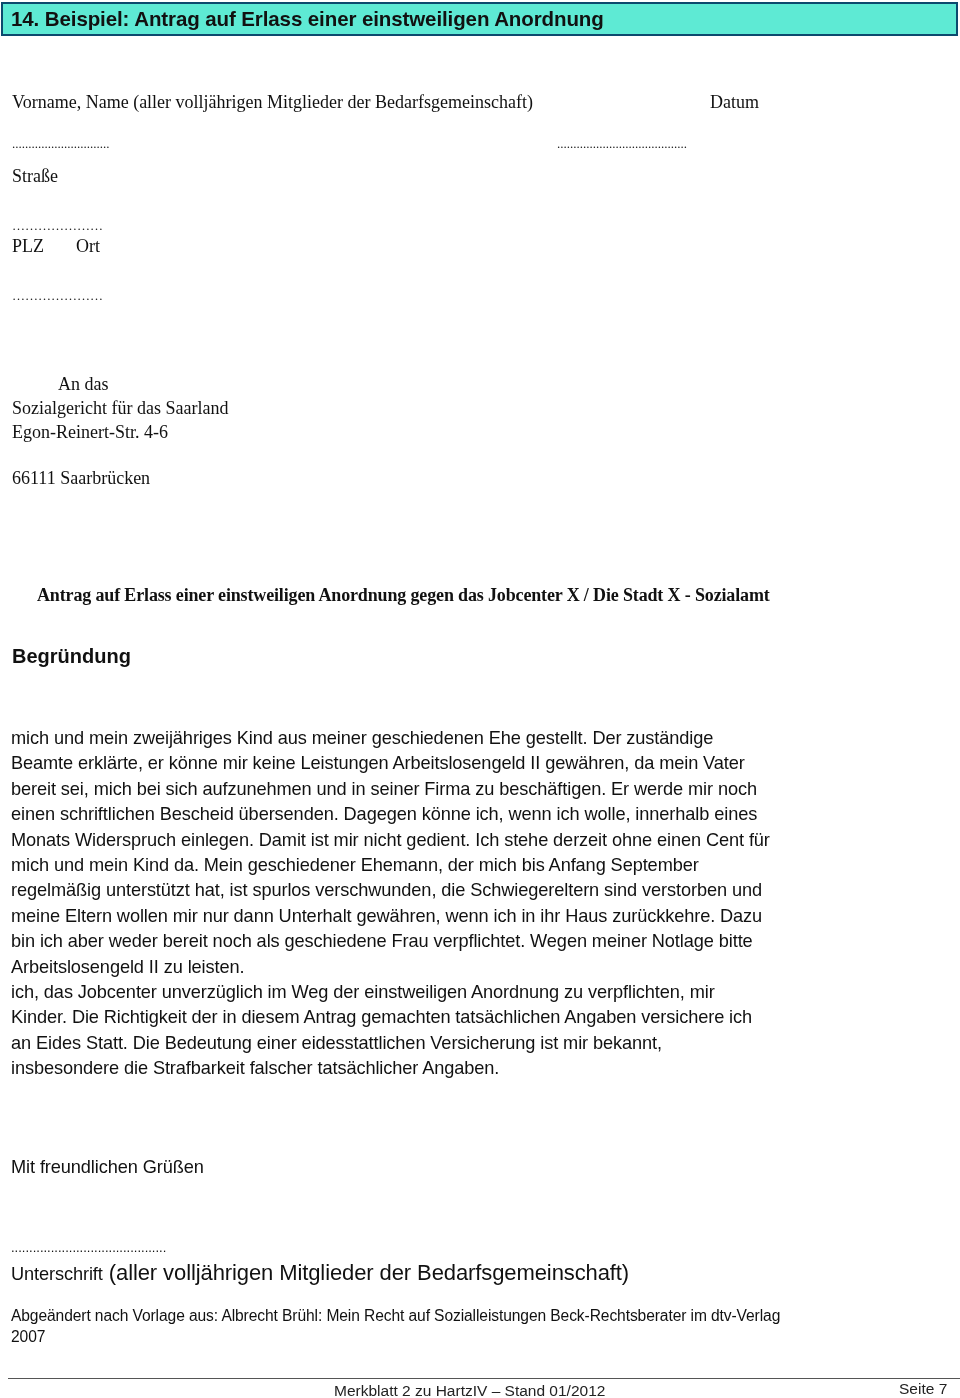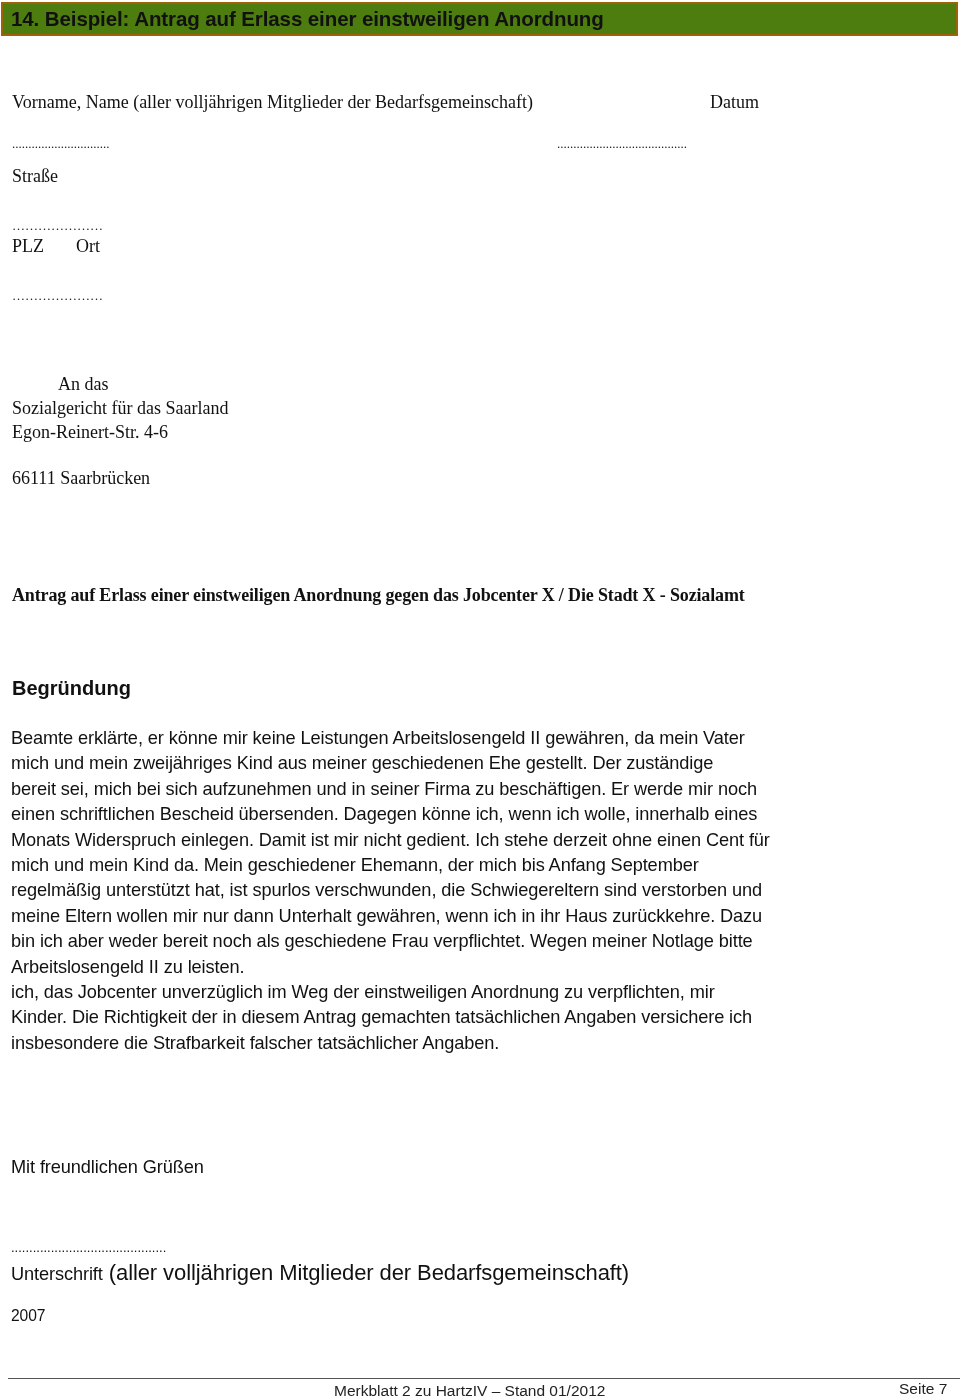--- a/index.html
+++ b/index.html
@@ -17,41 +17,42 @@
     .abs { position: absolute; white-space: nowrap; }
     .serif { font-family: "Liberation Serif", "DejaVu Serif", serif; }
     .sans { font-family: "Liberation Sans", "DejaVu Sans", sans-serif; }
 
     #title-box {
       position: absolute;
       left: 1px;
       top: 2px;
       width: 953px;
       height: 30px;
-      background: #4d7c0f;
-      border: 2px solid #a16207;
+      background: #5eead4;
+      border: 2px solid #0c4a6e;
       box-sizing: content-box;
     }
     #title-text {
       position: absolute;
       left: 8px;
       top: 3px;
       font-size: 20.5px;
       font-weight: bold;
       letter-spacing: -0.1px;
       color: #111;
     }
 
     .f-serif { font-size: 18px; }
     .dots { font-size: 13px; letter-spacing: 0px; color: #222; }
 
     .subject {
       font-size: 18px;
       font-weight: bold;
       letter-spacing: -0.15px;
+      margin-left: 25px;
     }
     .heading {
       font-size: 20px;
       font-weight: bold;
     }
     .body-text {
       position: absolute;
       left: 11px;
       top: 726px;
       width: 940px;
@@ -105,42 +106,44 @@
 <div class="abs serif f-serif" style="left:76px; top:236px;">Ort</div>
 <div class="abs serif dots" style="left:12px; top:288px;">…………………</div>
 
 <div class="abs serif f-serif" style="left:12px; top:374px;margin-left:46px;">An das</div>
 <div class="abs serif f-serif" style="left:12px; top:398px;">Sozialgericht für das Saarland</div>
 <div class="abs serif f-serif" style="left:12px; top:422px;">Egon-Reinert-Str. 4-6</div>
 <div class="abs serif f-serif" style="left:12px; top:468px;text-align:center;">66111 Saarbrücken</div>
 
 <div class="abs serif subject" style="left:12px; top:585px;">Antrag auf Erlass einer einstweiligen Anordnung gegen das Jobcenter X / Die Stadt X  - Sozialamt</div>
 
-<div class="abs sans heading" style="left:12px; top:677px;">Begründung</div>
+<div class="abs sans heading" style="left:12px; top:645px;">Begründung</div>
 
 <div class="body-text sans">
+  <p>mich und mein zweijähriges Kind aus meiner geschiedenen Ehe gestellt. Der zuständige</p>
   <p>Beamte erklärte, er könne mir keine Leistungen Arbeitslosengeld II gewähren, da mein Vater</p>
-  <p>mich und mein zweijähriges Kind aus meiner geschiedenen Ehe gestellt. Der zuständige</p>
   <p>bereit sei, mich bei sich aufzunehmen und in seiner Firma zu beschäftigen. Er werde mir noch</p>
   <p>einen schriftlichen Bescheid übersenden. Dagegen könne ich, wenn ich wolle, innerhalb eines</p>
   <p>Monats Widerspruch einlegen. Damit ist mir nicht gedient. Ich stehe derzeit ohne einen Cent für</p>
   <p>mich und mein Kind da. Mein geschiedener Ehemann, der mich bis Anfang September</p>
   <p>regelmäßig unterstützt hat, ist spurlos verschwunden, die Schwiegereltern sind verstorben und</p>
   <p>meine Eltern wollen mir nur dann Unterhalt gewähren, wenn ich in ihr Haus zurückkehre. Dazu</p>
   <p>bin ich aber weder bereit noch als geschiedene Frau verpflichtet. Wegen meiner Notlage bitte</p>
   <p>Arbeitslosengeld II zu leisten.</p>
   <p>ich, das Jobcenter unverzüglich im Weg der einstweiligen Anordnung zu verpflichten, mir</p>
   <p>Kinder. Die Richtigkeit der in diesem Antrag gemachten tatsächlichen Angaben versichere ich</p>
+  <p>an Eides Statt. Die Bedeutung einer eidesstattlichen Versicherung ist mir bekannt,</p>
   <p>insbesondere die Strafbarkeit falscher tatsächlicher Angaben.</p>
 </div>
 
 <div class="abs sans sig-label" style="left:11px; top:1157px;">Mit freundlichen Grüßen</div>
 
 <div class="abs sans sig-dots" style="left:11px; top:1240px;">...........................................</div>
 <div class="abs sans sig-label" style="left:11px; top:1260px;"><span>Unterschrift</span><span class="small"> (aller volljährigen Mitglieder der Bedarfsgemeinschaft)</span></div>
 
 <div class="source sans">
+  <p>Abgeändert nach Vorlage aus: Albrecht Brühl: Mein Recht auf Sozialleistungen Beck-Rechtsberater im dtv-Verlag</p>
   <p>2007</p>
 </div>
 
 <div id="footer-rule"></div>
 <div class="abs sans footer-text" style="left:334px; top:1382px;">Merkblatt 2 zu HartzIV – Stand 01/2012</div>
 <div class="abs sans footer-text" style="left:899px; top:1380px;">Seite 7</div>
 
 </body></html>

